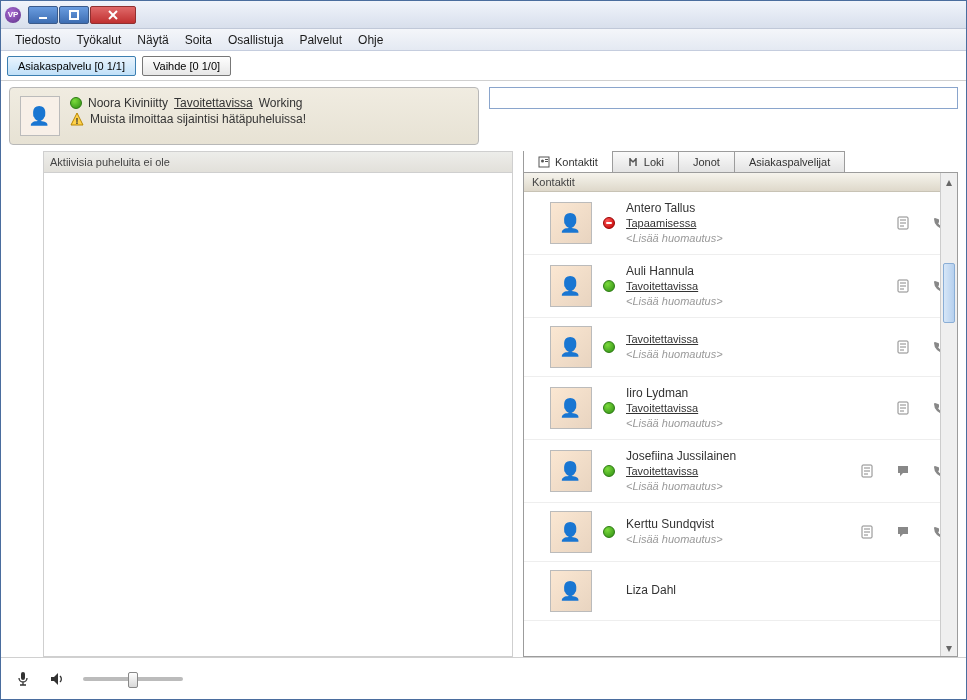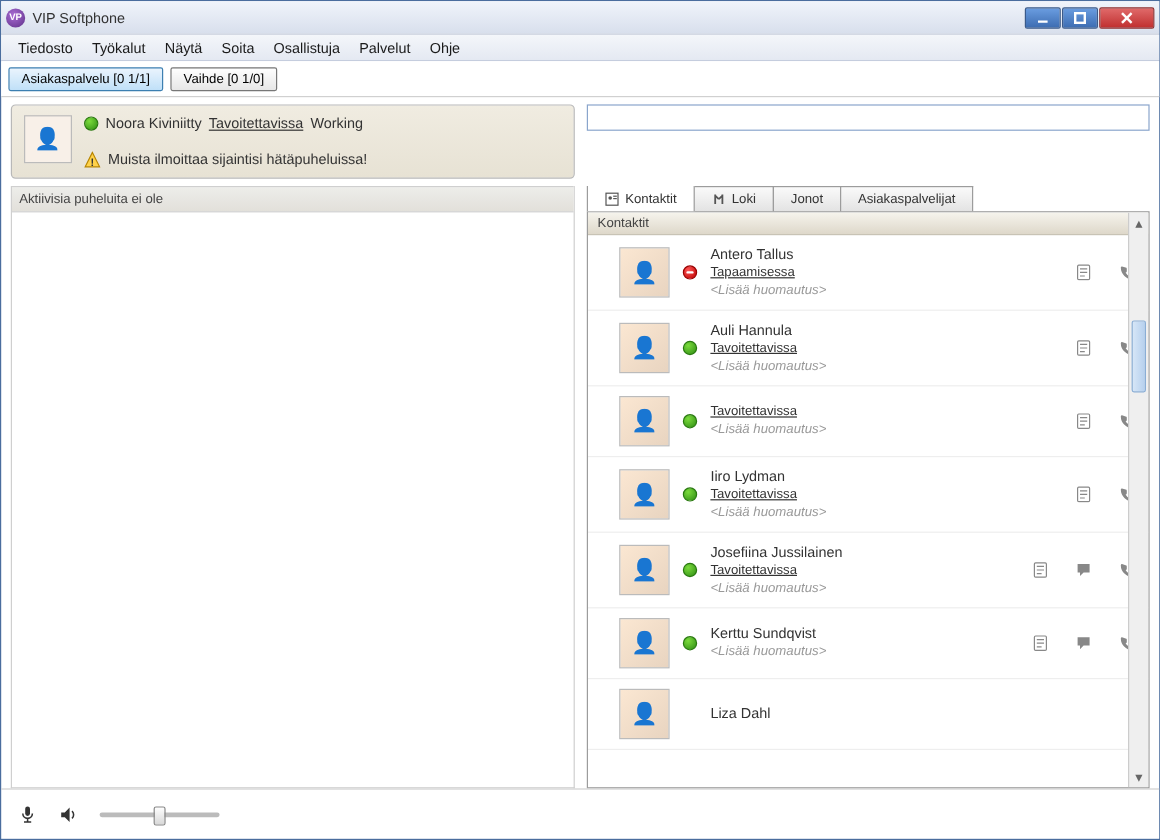--- a/index.html
+++ b/index.html
@@ -18,32 +18,32 @@
   .menubar { height: 22px; background: linear-gradient(to bottom, #f4f6fa, #e4e9f2); border-bottom: 1px solid #c5cdde; display: flex; align-items: center; padding: 0 6px; }
   .menubar .menu-item { padding: 2px 8px; cursor: pointer; color: #1a1a1a; }
   
   .queue-bar { height: 30px; background: #fff; border-bottom: 1px solid #d0d0d0; display: flex; align-items: center; padding: 4px 6px; gap: 6px; }
   .queue-btn { border: 1px solid #777; background: linear-gradient(to bottom, #fefefe, #e7e7e7); padding: 3px 10px; font-size: 11px; border-radius: 2px; cursor: pointer; }
   .queue-btn.active { border: 1px solid #3c7fb1; background: linear-gradient(to bottom,#eaf4fd,#c0e0f8); }
   
   .top-row { display: flex; gap: 10px; padding: 6px 8px; align-items: flex-start; }
   .presence-card { flex: 0 0 470px; border: 1px solid #b8b8b8; background: linear-gradient(to bottom, #f0ece1, #e7e2d4); border-radius: 4px; padding: 8px 10px; display: flex; gap: 10px; }
   .avatar-me { width: 40px; height: 40px; border: 1px solid #bbb; background: #f8f0e8; display:flex; align-items:center; justify-content:center; color:#a88; font-size:18px;}
-  .presence-lines { display: flex; flex-direction: column; gap: 16px; }
+  .presence-lines { display: flex; flex-direction: column; gap: 2px; }
   .pline { display: flex; align-items: center; gap: 6px; }
   .dot { width: 12px; height: 12px; border-radius: 50%; background: radial-gradient(circle at 35% 30%, #7bdb3c, #2f8d14); border: 1px solid #2a7a10; flex-shrink:0;}
   .dot.busy { background: radial-gradient(circle at 35% 30%, #f55, #b00); border-color: #900; position:relative;}
   .dot.busy::after{content:"";position:absolute;left:2px;right:2px;top:4px;height:2px;background:#fff;border-radius:1px;}
   .warn-icon { width: 14px; height: 14px; display:flex;align-items:center;justify-content:center;}
   .status-link { text-decoration: underline; color: #333; cursor: pointer; }
   .search-box { flex: 1; }
   .search-box input { width: 100%; height: 22px; border: 1px solid #8aa5cc; padding: 2px 4px; font-size: 12px; }
   
   .body-row { flex: 1; display: flex; overflow: hidden; padding: 0 8px 0 8px; gap: 10px; }
-  .left-panel { flex: 0 0 470px; display: flex; flex-direction: column; border:1px solid #cfcfcf; border-top:none;}
+  .left-panel { flex: 0 0 470px; display: flex; flex-direction: column; border:1px solid #cfcfcf; border-top:none;margin-left:34px;}
   .left-panel .no-calls { background: linear-gradient(to bottom, #ededea, #e2e0da); padding: 4px 6px; border-top:1px solid #cfcfcf; border-bottom: 1px solid #cfcfcf; font-size: 11px; color: #444; }
   
   .right-panel { flex: 1; display: flex; flex-direction: column; }
   .tab-row { display: flex; }
   .tab { border: 1px solid #9c9c9c; border-bottom: none; padding: 4px 14px; background: linear-gradient(to bottom,#fafafa,#e3e3e3); margin-right: -1px; font-size: 11px; display: flex; align-items: center; gap: 5px; cursor: pointer; }
   .tab.active { background: #fff; position: relative; z-index: 2; padding-top:6px; margin-top:-2px;}
   .tab svg { width: 12px; height: 12px; }
   .tab-body { flex: 1; border: 1px solid #9c9c9c; display: flex; flex-direction: column; overflow: hidden; position:relative;}
   .section-header { background: linear-gradient(to bottom, #f6f4ed, #ded8ca); padding: 3px 8px; font-size: 11px; color: #444; border-bottom:1px solid #c8c3b5;}
   .contact-scroll { flex: 1; overflow-y: auto; }
@@ -65,21 +65,20 @@
   .bottom-bar .slider { width: 100px; height: 4px; background: #bbb; border-radius: 2px; position: relative; }
   .bottom-bar .slider .knob { position: absolute; top: -5px; left: 45px; width: 10px; height: 16px; background: linear-gradient(to bottom,#fefefe,#d8d8d8); border: 1px solid #888; border-radius: 2px; }
 </style>
 </head>
 <body>
 
 <div class="window">
 
   <div class="titlebar">
     <div class="app-icon">VP</div>
-    <div class="title">VIP Softphone</div>
     <div class="win-buttons">
       <div class="win-btn">
           <svg width="10" height="10">
             <line x1="1" y1="8" x2="9" y2="8"></line>
           </svg>
         </div>
       <div class="win-btn">
           <svg width="10" height="10">
             <rect x="1" y="1" width="8" height="8"></rect>
           </svg>

